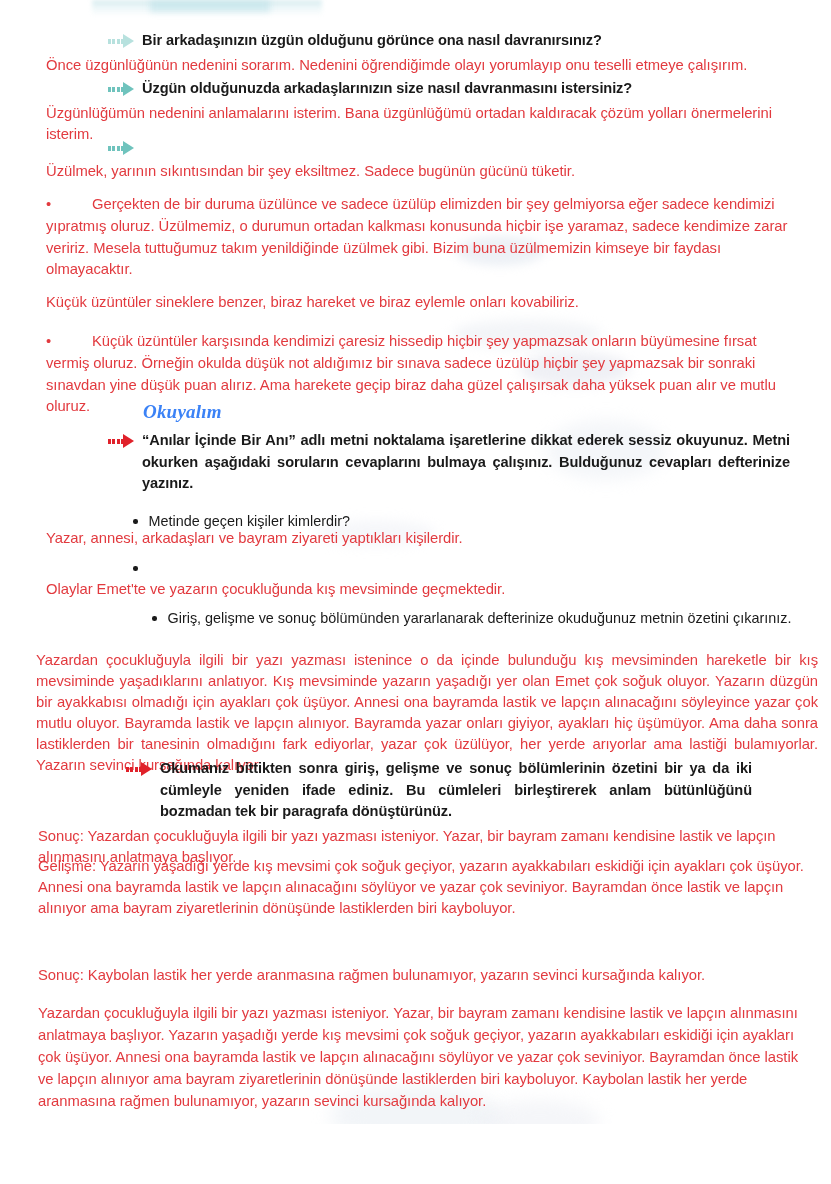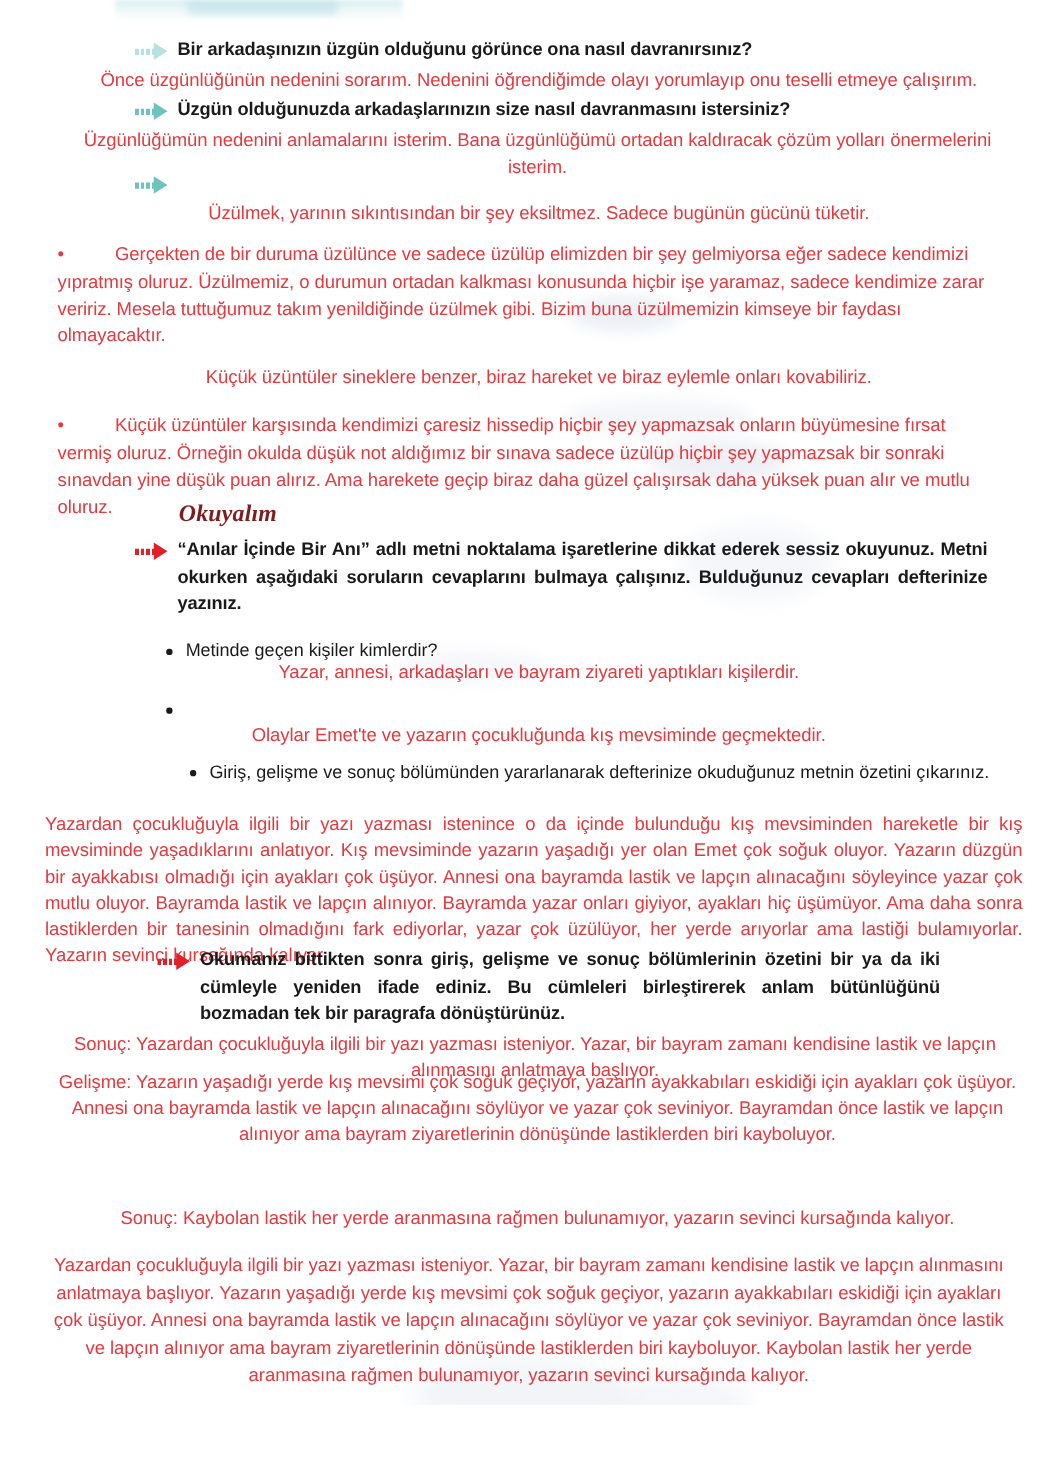--- a/index.html
+++ b/index.html
@@ -114,42 +114,41 @@
     color: #1a1a1a;
     line-height: 1.48;
     letter-spacing: -0.1px;
   }
 
   .ans {
     color: #e23a3f;
     font-size: 14.8px;
     line-height: 1.42;
     letter-spacing: -0.05px;
-    text-align: center;
   }
 
   
   .bullet-para {
     color: #e23a3f;
     font-size: 14.8px;
     line-height: 1.47;
     letter-spacing: -0.05px;
   }
   .bullet-para .dot {
     display: inline-block;
     width: 46px;
   }
 
   
   .heading-okuyalim {
     font-family: "Liberation Serif", serif;
     font-style: italic;
     font-weight: bold;
     font-size: 19px;
-    color: #7f1d1d;
+    color: #3b82f6;
     letter-spacing: .2px;
   }
 
   
   .sub-bullet {
     display: flex;
     align-items: flex-start;
     font-size: 14.4px;
     color: #1a1a1a;
     line-height: 1.45;

